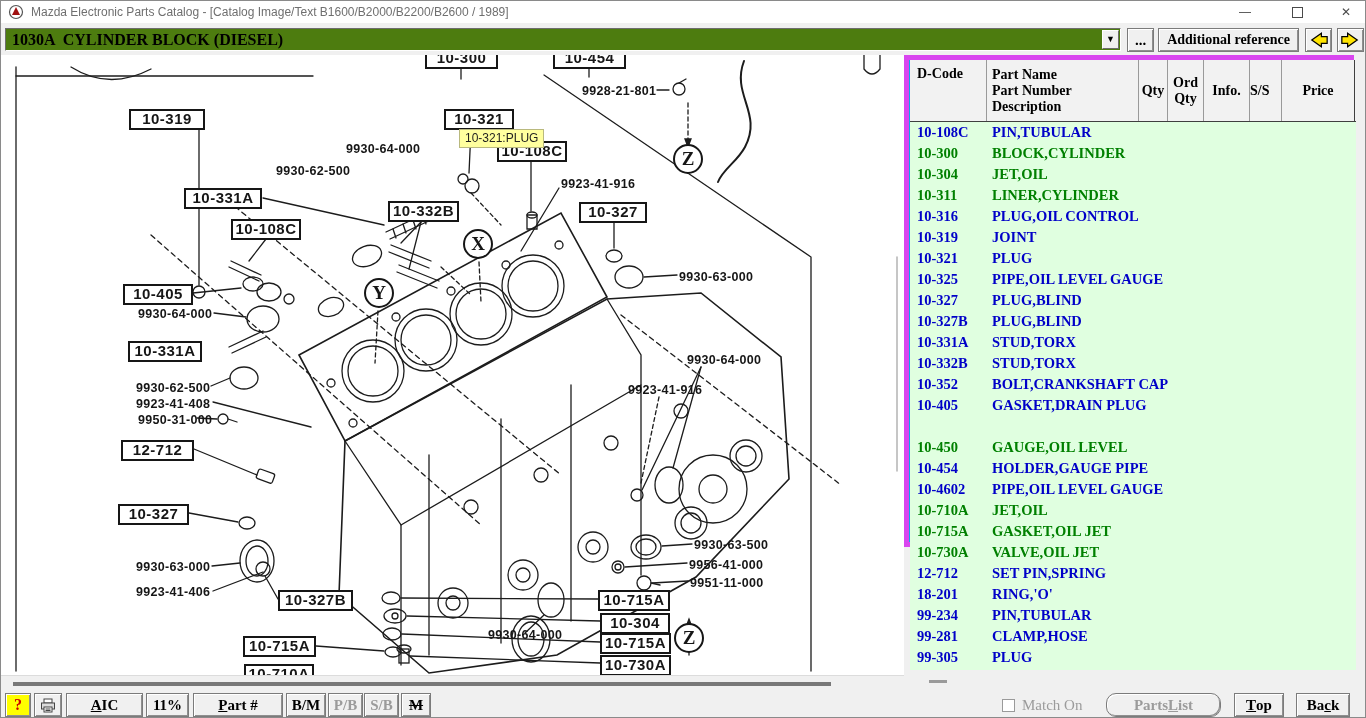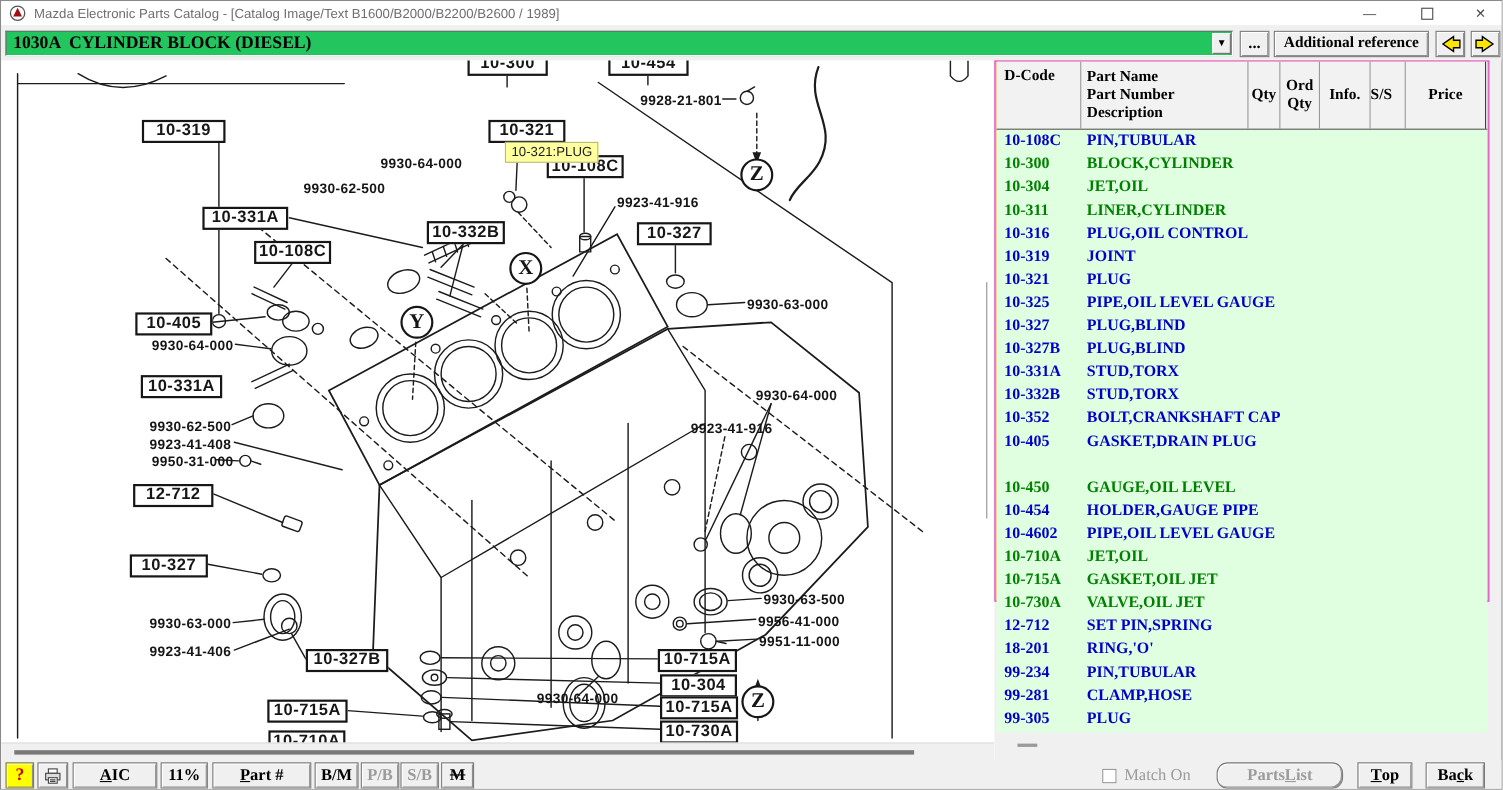--- a/index.html
+++ b/index.html
@@ -8,21 +8,21 @@
           border:1px solid #8a8a8a;box-sizing:border-box;}
   
   .titlebar{position:absolute;left:0;top:0;width:1366px;height:22px;background:#ffffff;}
   .appicon{position:absolute;left:7px;top:3px;width:16px;height:16px;}
   .wtitle{position:absolute;left:30px;top:4px;font-size:12px;color:#6f6f6f;white-space:pre;}
   .wbtn{position:absolute;top:0;width:46px;height:22px;text-align:center;color:#4a4a4a;
         font-size:12px;line-height:22px;}
   .wbtn .maxbox{display:inline-block;width:9px;height:9px;border:1px solid #4a4a4a;margin-top:6px;}
   
   .topbar{position:absolute;left:0;top:22px;width:1366px;height:32px;background:#f0f0f0;}
-  .combo{position:absolute;left:4px;top:5px;width:1116px;height:23px;background:#22c55e;
+  .combo{position:absolute;left:4px;top:5px;width:1116px;height:23px;background:#4d7c0f;
          border:1px solid;border-color:#6d6d6d #ffffff #ffffff #6d6d6d;box-sizing:border-box;}
   .combo .val{position:absolute;left:6px;top:2px;font-family:"Liberation Serif",serif;
               font-weight:bold;font-size:16px;color:#000;white-space:pre;}
   .combo .arrowbtn{position:absolute;right:1px;top:1px;width:17px;height:19px;background:#f0f0f0;
        border:1px solid;border-color:#ffffff #6d6d6d #6d6d6d #ffffff;box-sizing:border-box;
        text-align:center;line-height:17px;font-size:9px;color:#000;}
   .tbtn{position:absolute;top:5px;height:24px;background:#f0f0f0;
         border:1px solid #7b7b7b;box-sizing:border-box;
         box-shadow:inset 1px 1px 0 #ffffff, inset -1px -1px 0 #8f8f8f;
         font-family:"Liberation Serif",serif;font-weight:bold;font-size:15px;color:#000;
@@ -33,22 +33,22 @@
   .dscroll .thumb{position:absolute;left:12px;top:6px;width:818px;height:4px;background:#787878;}
   .dbox{position:absolute;border:2px solid #161616;background:#ffffff;box-sizing:border-box;height:21px;
         font-weight:bold;font-size:15px;color:#161616;text-align:center;line-height:16px;letter-spacing:.5px;}
   .dtext{position:absolute;font-weight:bold;font-size:12.5px;color:#161616;letter-spacing:.3px;white-space:pre;}
   .dcirc{position:absolute;width:30px;height:30px;border:2.5px solid #161616;border-radius:50%;
          background:#ffffff;box-sizing:border-box;text-align:center;
          font-family:"Liberation Serif",serif;font-weight:bold;font-size:19px;line-height:25px;color:#161616;
          transform:translate(-50%,-50%);}
   .dtooltip{position:absolute;background:var(--tooltip-bg,#ffff9e);border:1px solid #b9b97e;
             color:#1e1e1e;font-size:12px;padding:1px 5px 2px 5px;white-space:pre;}
-  .tablepanel{position:absolute;left:903px;top:54px;width:450px;height:492px;background:#fdba74;
-              border:1px solid #d946ef;box-sizing:border-box;}
+  .tablepanel{position:absolute;left:903px;top:54px;width:450px;height:492px;background:#0ea5e9;
+              border:5px solid #d946ef;box-sizing:border-box;}
   .thead{position:absolute;left:1px;top:0;width:446px;height:62px;background:#f2f2f2;
          border-bottom:1px solid #3f3f3f;box-sizing:border-box;
          font-family:"Liberation Serif",serif;font-weight:bold;font-size:14px;color:#000;}
   .hcell{position:absolute;top:0;height:61px;border-right:1px solid #9a9a9a;box-sizing:border-box;
          display:flex;align-items:center;}
   .hcell .in{width:100%;line-height:16px;}
   .tbody{position:absolute;left:1px;top:62px;width:446px;height:548px;background:var(--table-bg,#e0ffe0);}
   .trow{position:absolute;left:0;width:446px;height:21px;
         font-family:"Liberation Serif",serif;font-weight:bold;font-size:14.5px;line-height:21px;white-space:pre;}
   .trow .code{position:absolute;left:7px;}

